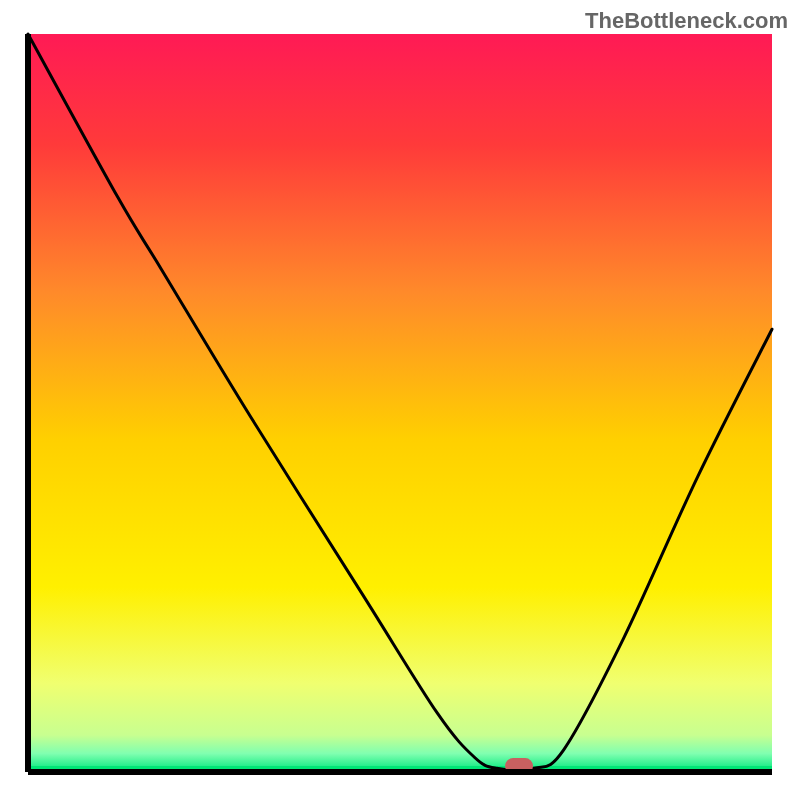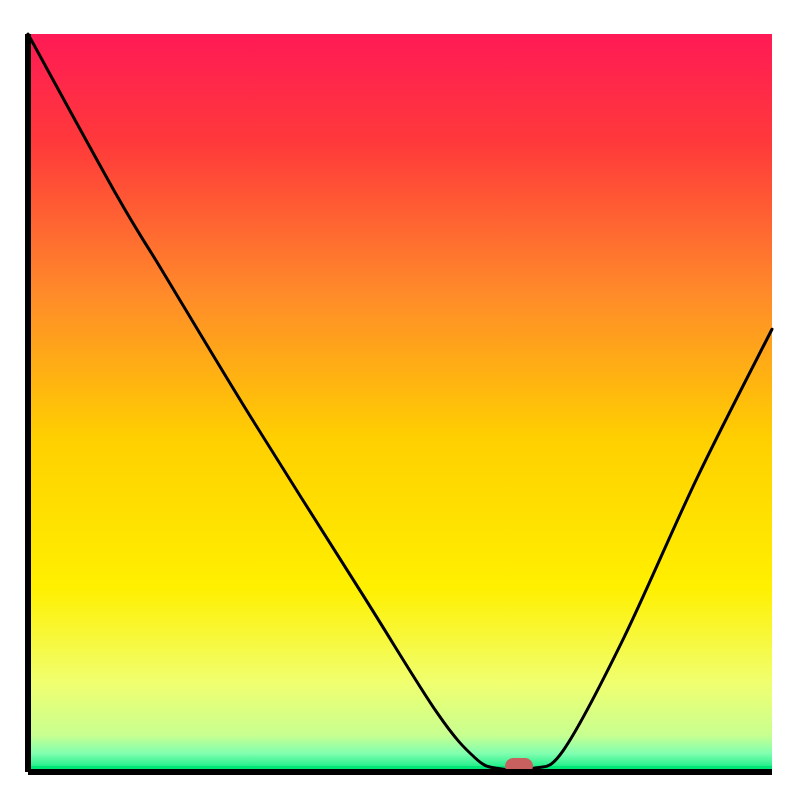--- a/index.html
+++ b/index.html
@@ -32,20 +32,21 @@
     height: 750px;
   }
   svg {
     display: block;
   }
 </style>
 </head>
 <body>
 
 <div class="container">
+  <div class="watermark">TheBottleneck.com</div>
   <div class="chart-area">
     <svg id="chart-svg" width="760" height="750" viewBox="0 0 760 750">
         <defs>
           <linearGradient id="bg-grad" x1="0" y1="0" x2="0" y2="1">
             <stop offset="0" stop-color="#ff1a55"></stop>
             <stop offset="0.15" stop-color="#ff3a3a"></stop>
             <stop offset="0.35" stop-color="#ff8a2a"></stop>
             <stop offset="0.55" stop-color="#ffd000"></stop>
             <stop offset="0.75" stop-color="#fff000"></stop>
             <stop offset="0.88" stop-color="#f0ff70"></stop>

